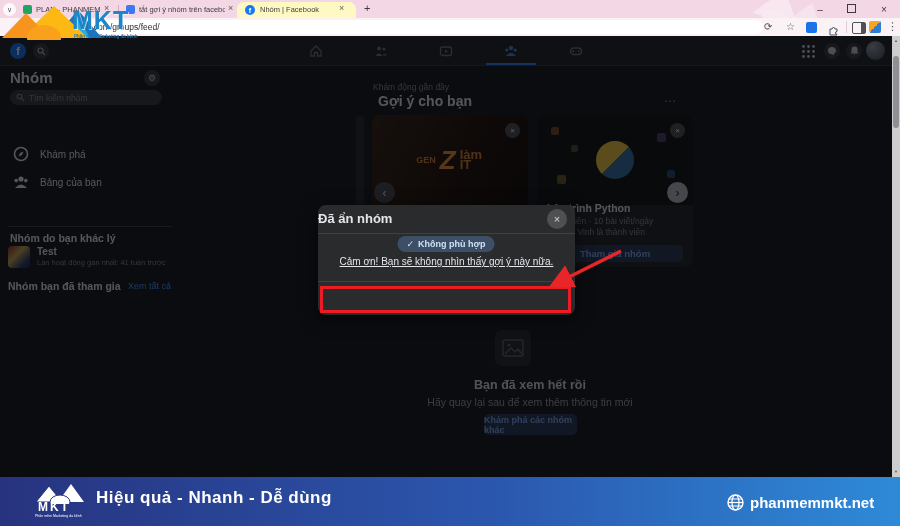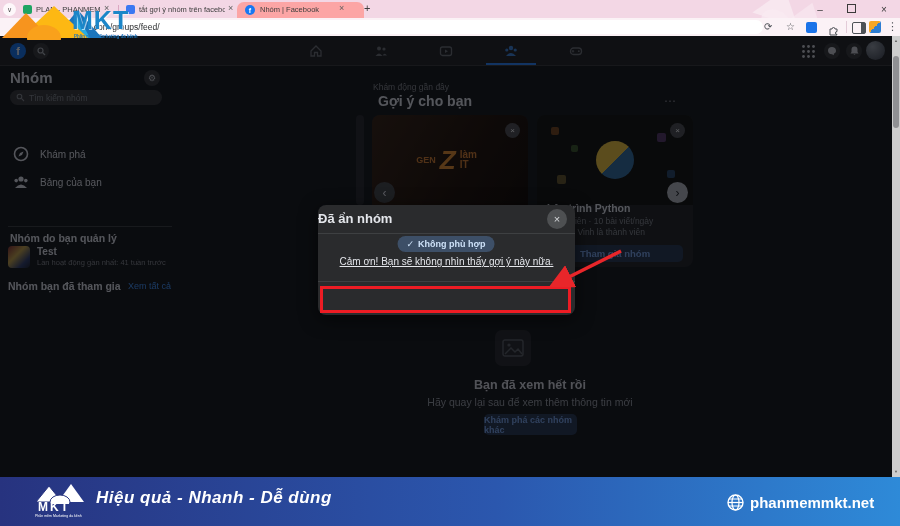--- a/index.html
+++ b/index.html
@@ -8,21 +8,21 @@
   .abs{position:absolute;}
   .t{white-space:nowrap;}
   .circle{border-radius:50%;}
   .fc{display:flex;align-items:center;justify-content:center;}
   .clip{overflow:hidden;text-overflow:clip;}
 
   
   .tabbar{left:0;top:0;width:900px;height:18px;background:#F3D7E5;}
   .tab-label{font-size:7.5px;color:#3d3d3d;line-height:11px;}
   .tab-close{font-size:9px;color:#5f5f5f;line-height:9px;cursor:pointer;}
-  .active-tab{background:#fca5a5;border-radius:7px 7px 0 0;padding-left:8px;}
+  .active-tab{background:#fef9c3;border-radius:7px 7px 0 0;}
   .winbtn{font-size:10px;color:#3a3a3a;width:16px;height:16px;}
   .toolbar{left:0;top:18px;width:900px;height:18px;background:#FBF2F6;}
   .addr{left:45px;top:20px;width:718px;height:14px;background:#fff;border-radius:7px;}
   .addr-url{left:57px;top:22px;font-size:8.5px;color:#2a2c2e;}
   .tbicon{color:#4d5156;font-size:10px;line-height:12px;}
 
   
   .fbheader{left:0;top:36px;width:892px;height:30px;background:#242526;border-bottom:1px solid #3A3B3C;box-sizing:border-box;}
   .navico{opacity:.85;}
   .gray-circle{background:#3A3B3C;}
@@ -47,21 +47,21 @@
     background:#3D4F67;border-radius:9px;display:flex;align-items:center;gap:4px;}
   .chip span{font-size:9px;color:#CDE1F8;}
   .modal-msg{left:318px;top:256px;width:257px;text-align:center;font-size:10px;color:#E4E6EB;text-decoration:underline;}
   .redbox{left:320px;top:286px;width:245px;height:21px;border:3px solid #ED1C24;}
   .xong{left:326px;top:290px;width:239px;height:19px;background:#2B6BE3;border-radius:4px;
     color:#fff;font-weight:bold;font-size:10.5px;}
 
   
   .footer{left:0;top:477px;width:900px;height:49px;
     background:linear-gradient(90deg,#27337F 0%,#2B57AE 55%,#2E8AD8 100%);}
-  .slogan{left:96px;top:488px;font-size:17px;font-weight:bold;font-style:italic;color:#fff;letter-spacing:.5px;}
+  .slogan{left:96px;top:488px;font-size:17px;font-weight:bold;color:#fff;letter-spacing:.5px;}
   .site{left:750px;top:494px;font-size:15px;font-weight:bold;color:#fff;}
 
   
   .mkt-text{left:72px;top:6px;font-size:25px;font-weight:bold;color:#1C86C8;letter-spacing:1px;
     text-shadow:1px 1px 0 rgba(255,255,255,.6);}
   .mkt-sub{left:74px;top:34px;font-size:4.5px;font-weight:bold;color:#1B75BC;}
 </style>
 </head>
 <body>
 
@@ -221,39 +221,39 @@
           <circle cx="12.8" cy="6.6" r="1.8" fill="#E4E6EB"></circle>
           <path d="M2 14 q6 -7 12 0 Z" fill="#E4E6EB"></path>
         </svg>
     </span>
     <div class="abs t sb-label" style="left:35px;top:9px;">Bảng của bạn</div>
   </div>
 
 
   <div class="abs" style="left:8px;top:226px;width:164px;height:1px;background:#3E4042;"></div>
 
-  <div class="abs t" style="left:10px;top:232px;font-size:10.5px;font-weight:bold;color:#E4E6EB;">Nhóm do bạn quản lý</div>
+  <div class="abs t" style="left:10px;top:232px;font-size:10.5px;font-weight:bold;color:#E4E6EB;">Nhóm do bạn khác lý</div>
   <div class="abs" style="left:8px;top:246px;width:22px;height:22px;border-radius:4px;background:linear-gradient(135deg,#8a3030 0%,#caa84c 40%,#32406e 75%,#20242c 100%);"></div>
   <div class="abs t" style="left:37px;top:246px;font-size:10px;font-weight:bold;color:#E4E6EB;">Test</div>
   <div class="abs t" style="left:37px;top:258px;font-size:7.5px;color:#8A8D91;">Lần hoạt động gần nhất: 41 tuần trước</div>
 
   <div class="abs t" style="left:8px;top:280px;font-size:10.5px;font-weight:bold;color:#E4E6EB;">Nhóm bạn đã tham gia</div>
   <div class="abs t" style="left:128px;top:281px;font-size:9px;color:#4599FF;">Xem tất cả</div>
 
   <div class="abs t muted" style="left:373px;top:82px;font-size:8.5px;">Khám động gần đây</div>
   <div class="abs t" style="left:378px;top:93px;font-size:14px;font-weight:bold;color:#E4E6EB;">Gợi ý cho bạn</div>
   <div class="abs t muted" style="left:664px;top:94px;font-size:12px;">⋯</div>
 
   <div class="abs" style="left:356px;top:115px;width:8px;height:90px;background:#2A2B2D;border-radius:4px;"></div>
 
   <div class="abs card" style="left:372px;top:115px;width:156px;height:152px;">
     <div class="abs fc" style="left:0;top:0;width:156px;height:90px;border-radius:8px 8px 0 0;background:linear-gradient(120deg,#3a2413,#221307 60%,#140b04);gap:4px;">
       <span style="font-size:9px;font-weight:bold;color:#D9812F;">GEN</span>
       <span style="font-size:26px;font-weight:bold;color:#E8912F;font-style:italic;">Z</span>
-      <span style="font-size:10px;font-weight:bold;color:#D9812F;width:24px;line-height:10px;">làm IT</span>
+      <span style="font-size:13px;font-weight:bold;color:#D9812F;width:24px;line-height:10px;">làm IT</span>
     </div>
     <div class="abs circle fc xbtn" style="left:133px;top:8px;width:15px;height:15px;">×</div>
   </div>
 
   <div class="abs card" style="left:537px;top:115px;width:156px;height:152px;">
     <div class="abs" style="left:0;top:0;width:156px;height:90px;border-radius:8px 8px 0 0;background:#15150e;overflow:hidden;">
       <div class="abs" style="left:14px;top:12px;width:8px;height:8px;background:#7a4a1e;border-radius:2px;"></div>
       <div class="abs" style="left:34px;top:30px;width:7px;height:7px;background:#3f5a2a;border-radius:2px;"></div>
       <div class="abs" style="left:120px;top:18px;width:9px;height:9px;background:#5a3a6a;border-radius:2px;"></div>
       <div class="abs" style="left:130px;top:55px;width:8px;height:8px;background:#2a4a6a;border-radius:2px;"></div>

